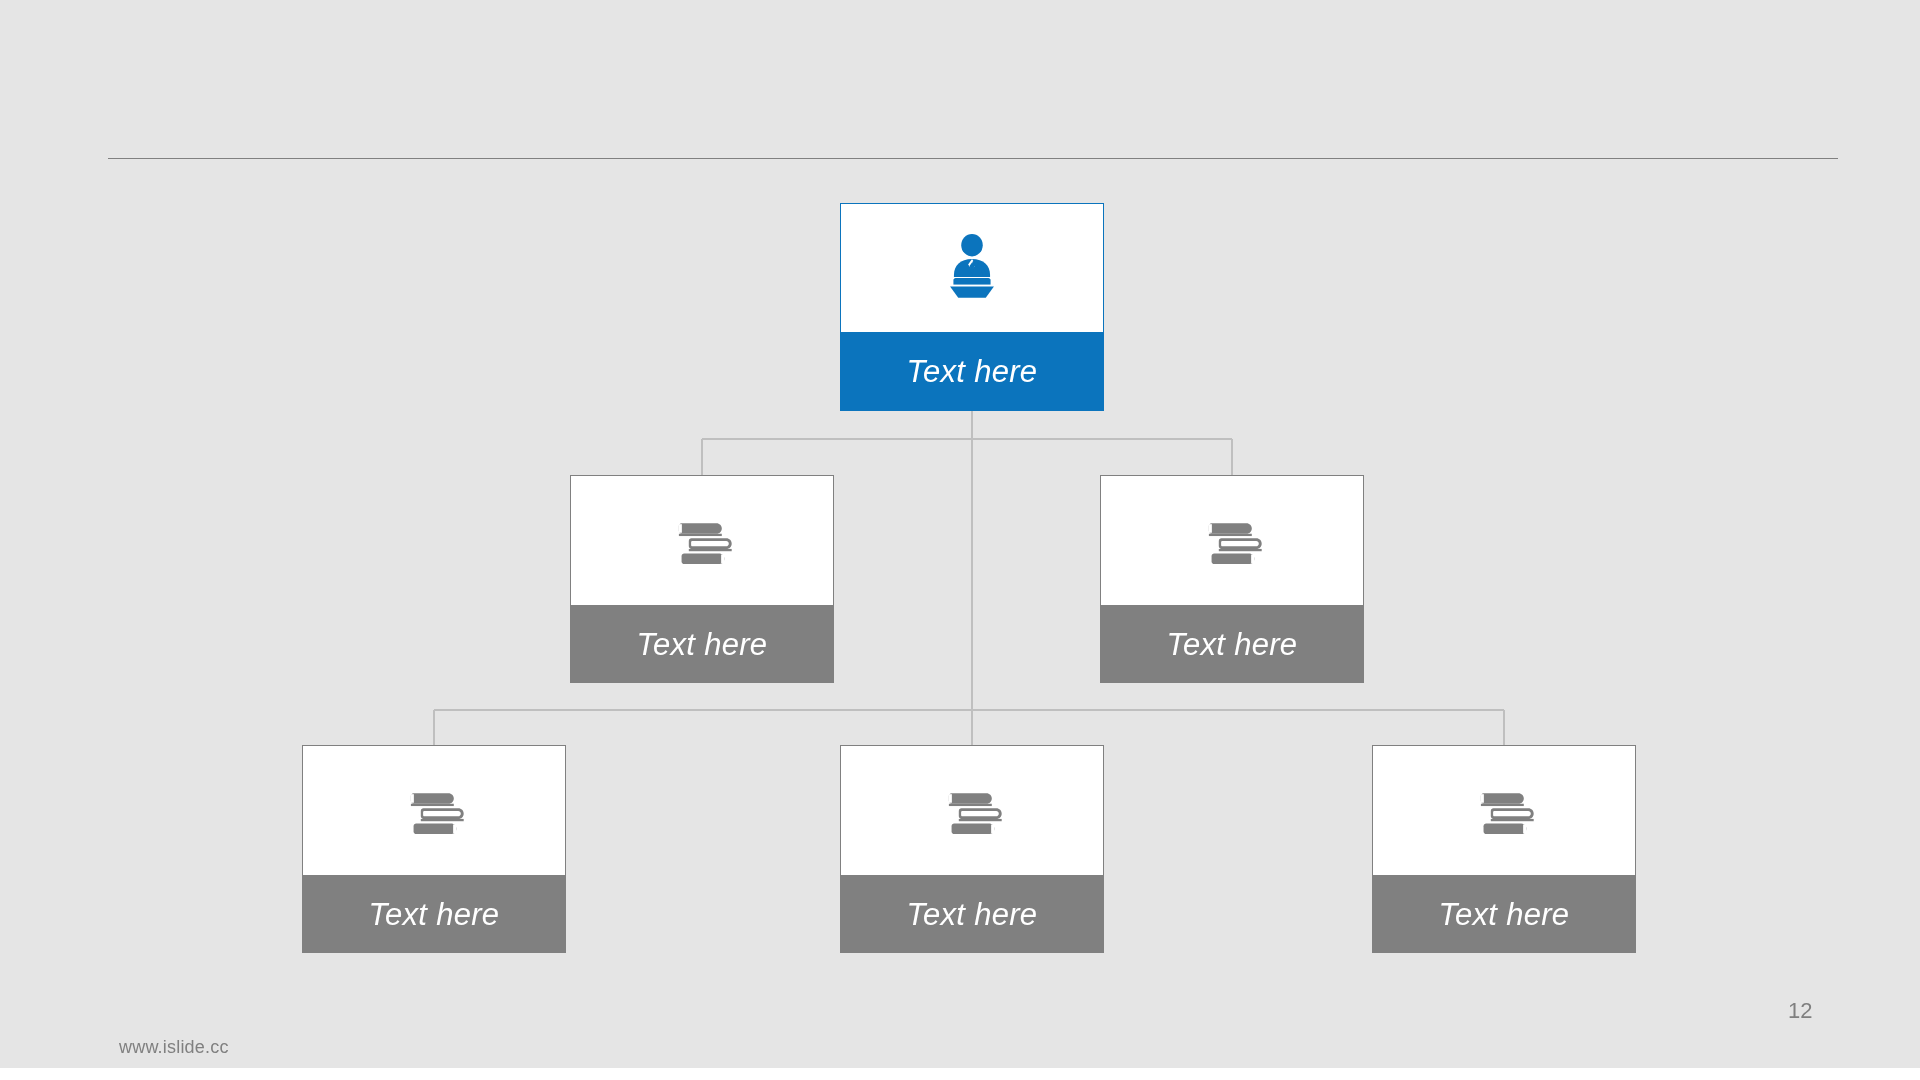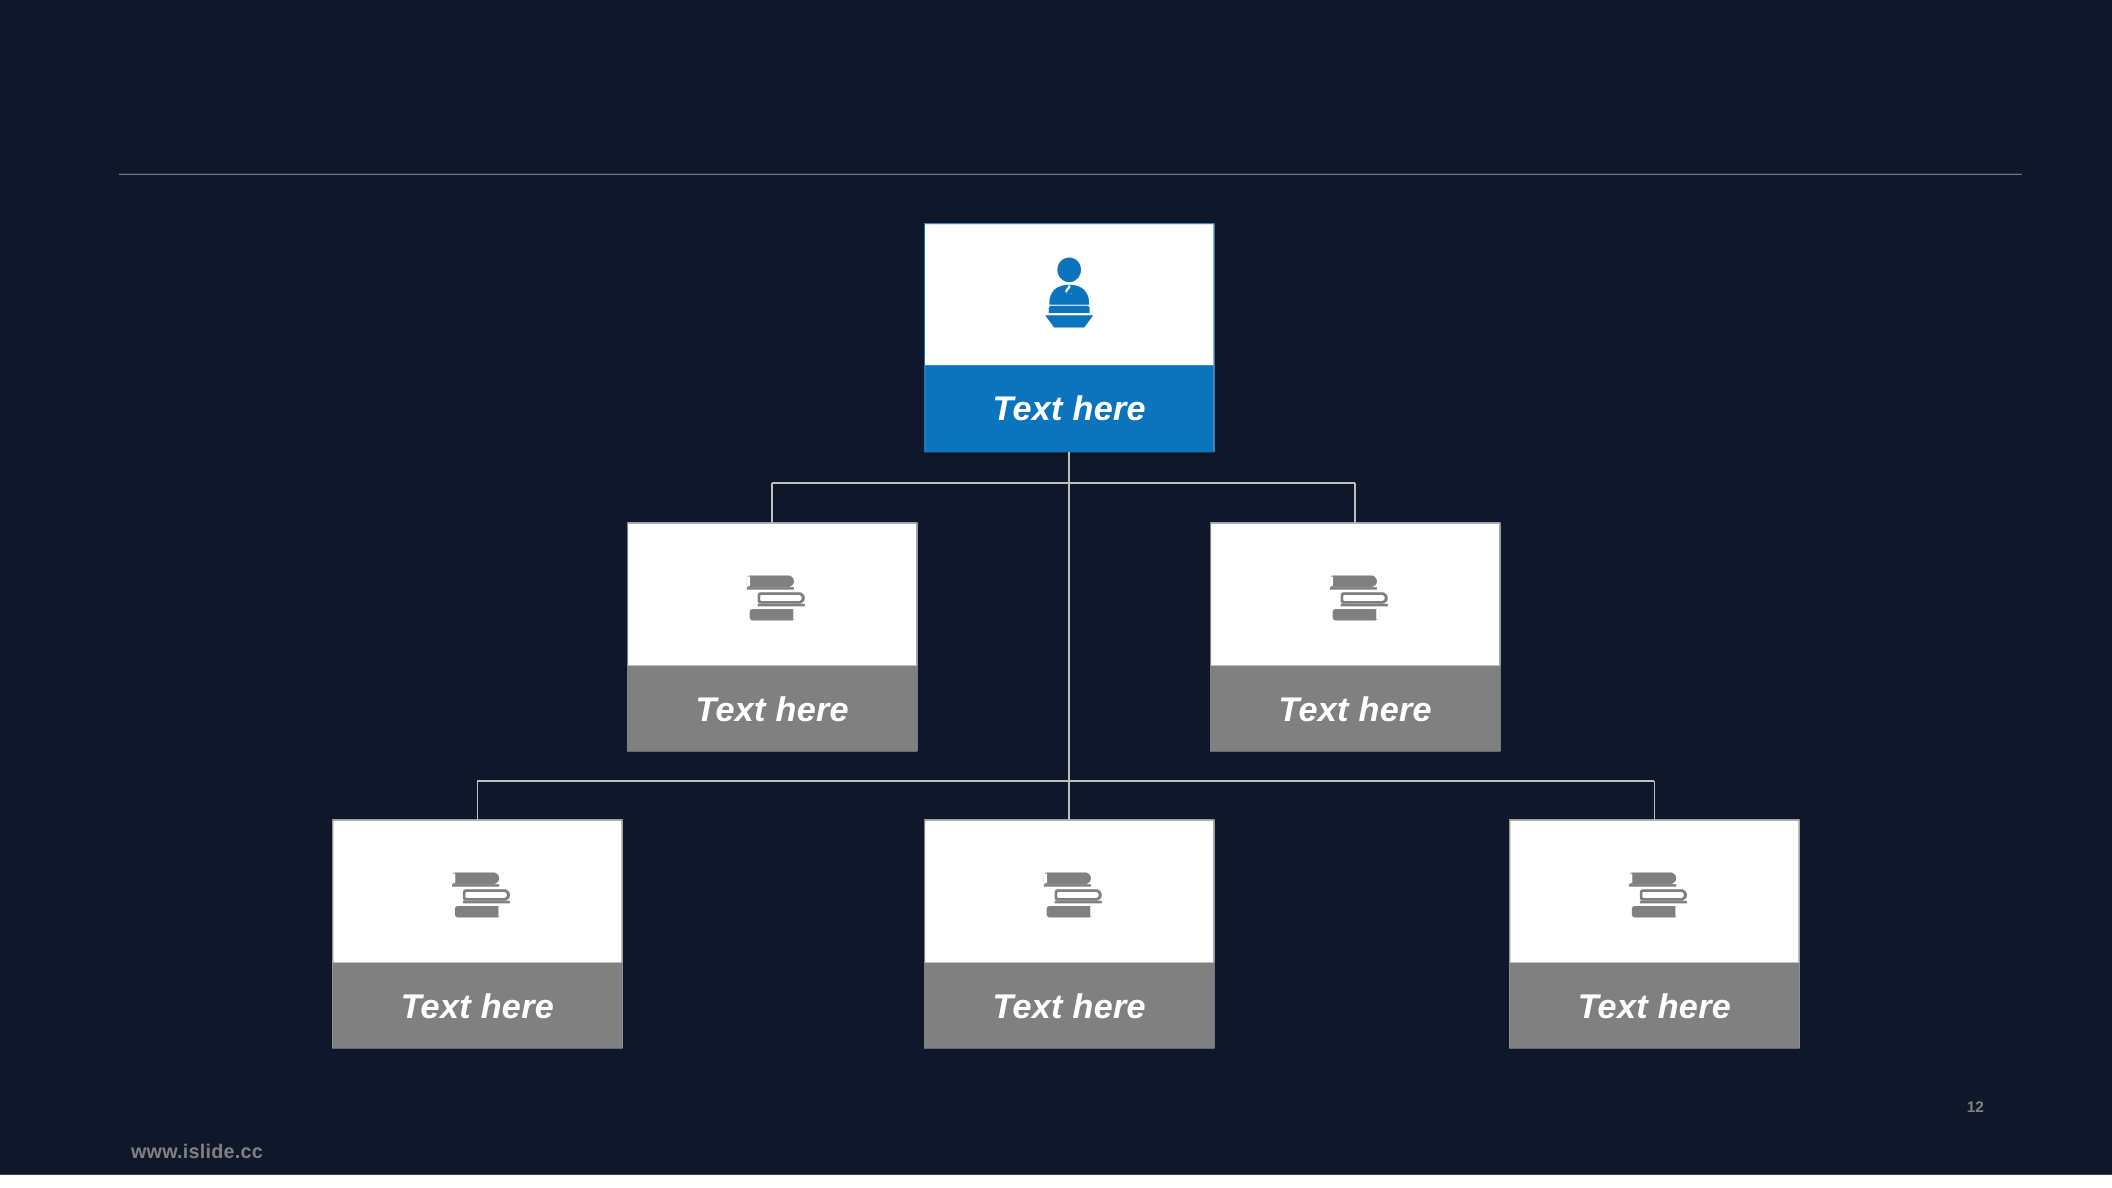--- a/index.html
+++ b/index.html
@@ -16,22 +16,21 @@
     font-family: "Liberation Sans", sans-serif;
     -webkit-font-smoothing: antialiased;
   }
 
   #slide {
     position: absolute;
     left: 0;
     top: 0;
     width: 1920px;
     height: 1068px;
-    background: #0f172a;
-    font-weight: bold;
+    background: #e5e5e5;
   }
 
   
   .top-rule {
     position: absolute;
     left: 108px;
     top: 158px;
     width: 1730px;
     height: 1px;
     background: #808080;
@@ -122,21 +121,21 @@
     color: #808080;
     letter-spacing: 0.2px;
     margin-top: 39px;
   }
   .page-number {
     position: absolute;
     left: 1788px;
     top: 998px;
     width: 40px;
     text-align: left;
-    font-size: 14px;
+    font-size: 22px;
     color: #808080;
   }
 </style>
 </head>
 <body>
 
 <div id="slide">
 
   <div class="top-rule"></div>
 

